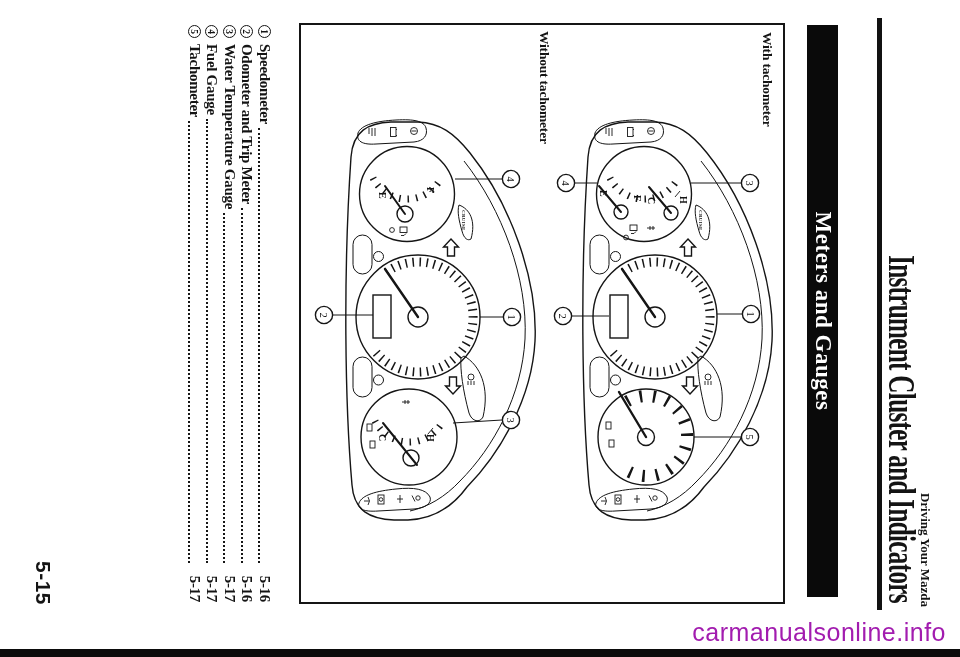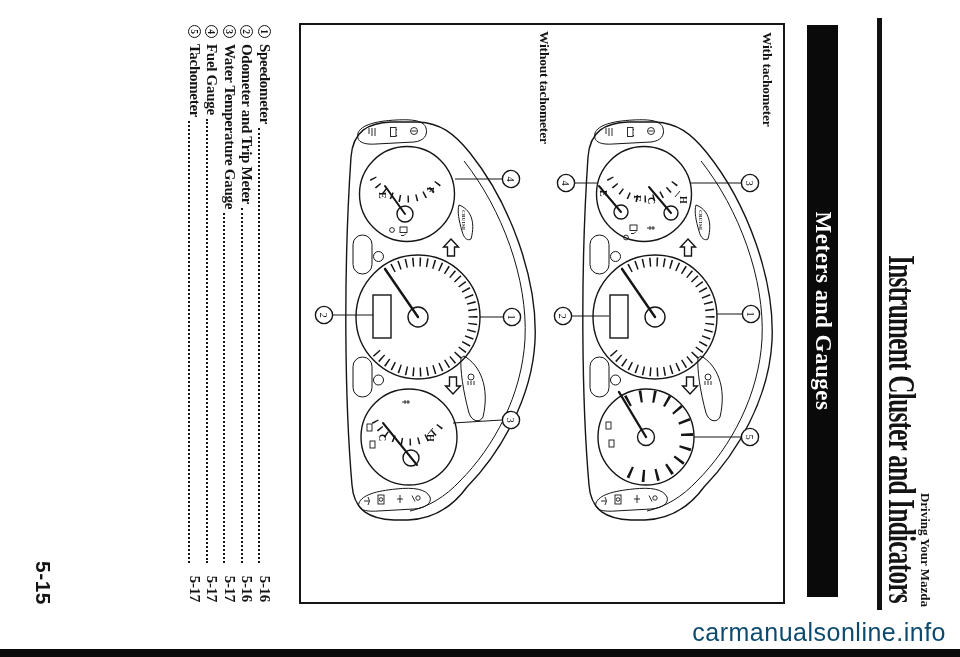--- a/index.html
+++ b/index.html
@@ -32,21 +32,21 @@
   svg .cruise{font-size:5px;letter-spacing:.3px;font-weight:700;}
   .toc{position:absolute;left:25px;top:687px;width:577px;}
   .toc-row{display:flex;align-items:center;height:17.5px;font-size:15px;font-weight:700;letter-spacing:-.3px;}
   .toc-num{flex:0 0 13px;width:13px;height:13px;border:1.2px solid #141414;border-radius:50%;
         font-size:9.5px;line-height:12.5px;text-align:center;font-weight:700;margin-right:6px;box-sizing:border-box;}
   .toc-dots{flex:1;align-self:flex-end;margin:0 3px 3px 4px;border-bottom:2.1px dotted #161616;}
   .toc-page{flex:0 0 36px;text-align:right;}
   .pagenum{position:absolute;left:561px;top:905px;font-family:"Liberation Sans",sans-serif;
         font-size:21px;font-weight:700;letter-spacing:.5px;}
   .watermark{position:absolute;right:14px;bottom:10px;font-family:"Liberation Sans",sans-serif;
-        font-size:25px;color:#0c4a6e;letter-spacing:.5px;z-index:5;text-align:center;}
+        font-size:25px;color:#a21caf;letter-spacing:.5px;z-index:5;text-align:center;}
   .bottomstrip{position:absolute;left:0;bottom:0;width:960px;height:8px;background:#0b0b0b;z-index:4;}
 </style>
 </head>
 <body>
 
 <div class="stage">
   <div class="page">
 
     <div class="kicker">Driving Your Mazda</div>
     <div class="title"><span class="squeeze">Instrument Cluster and Indicators</span></div>

